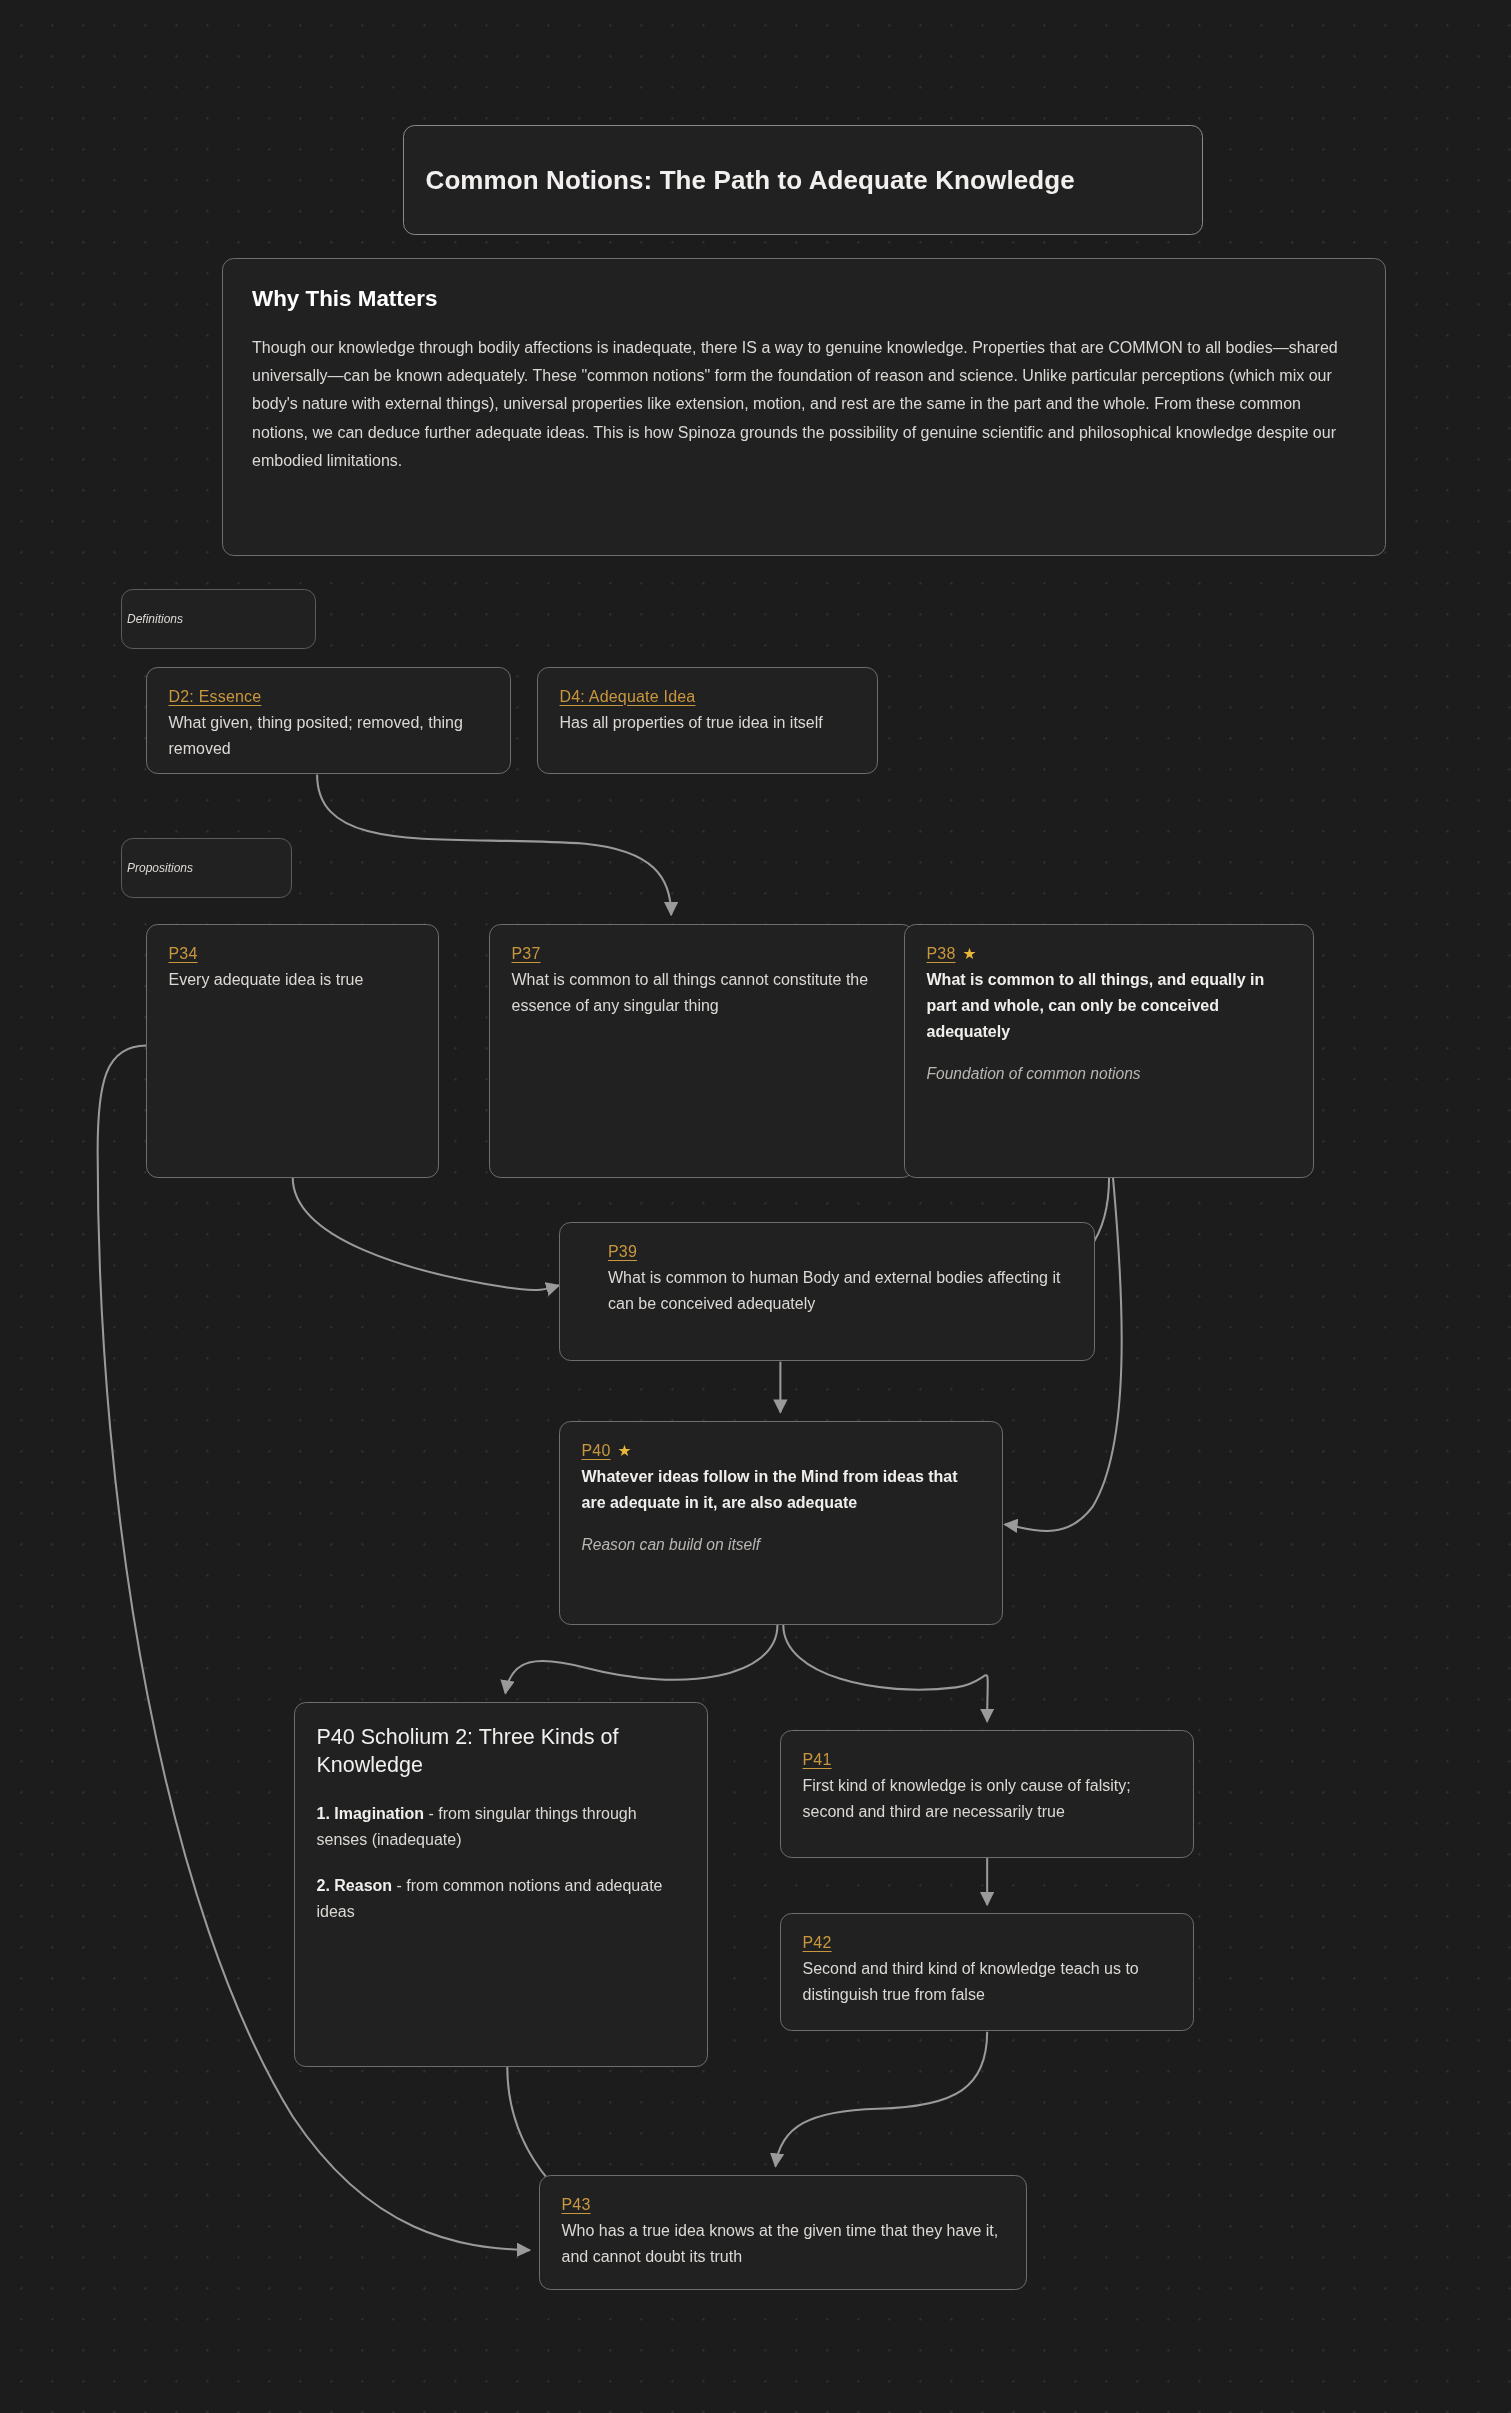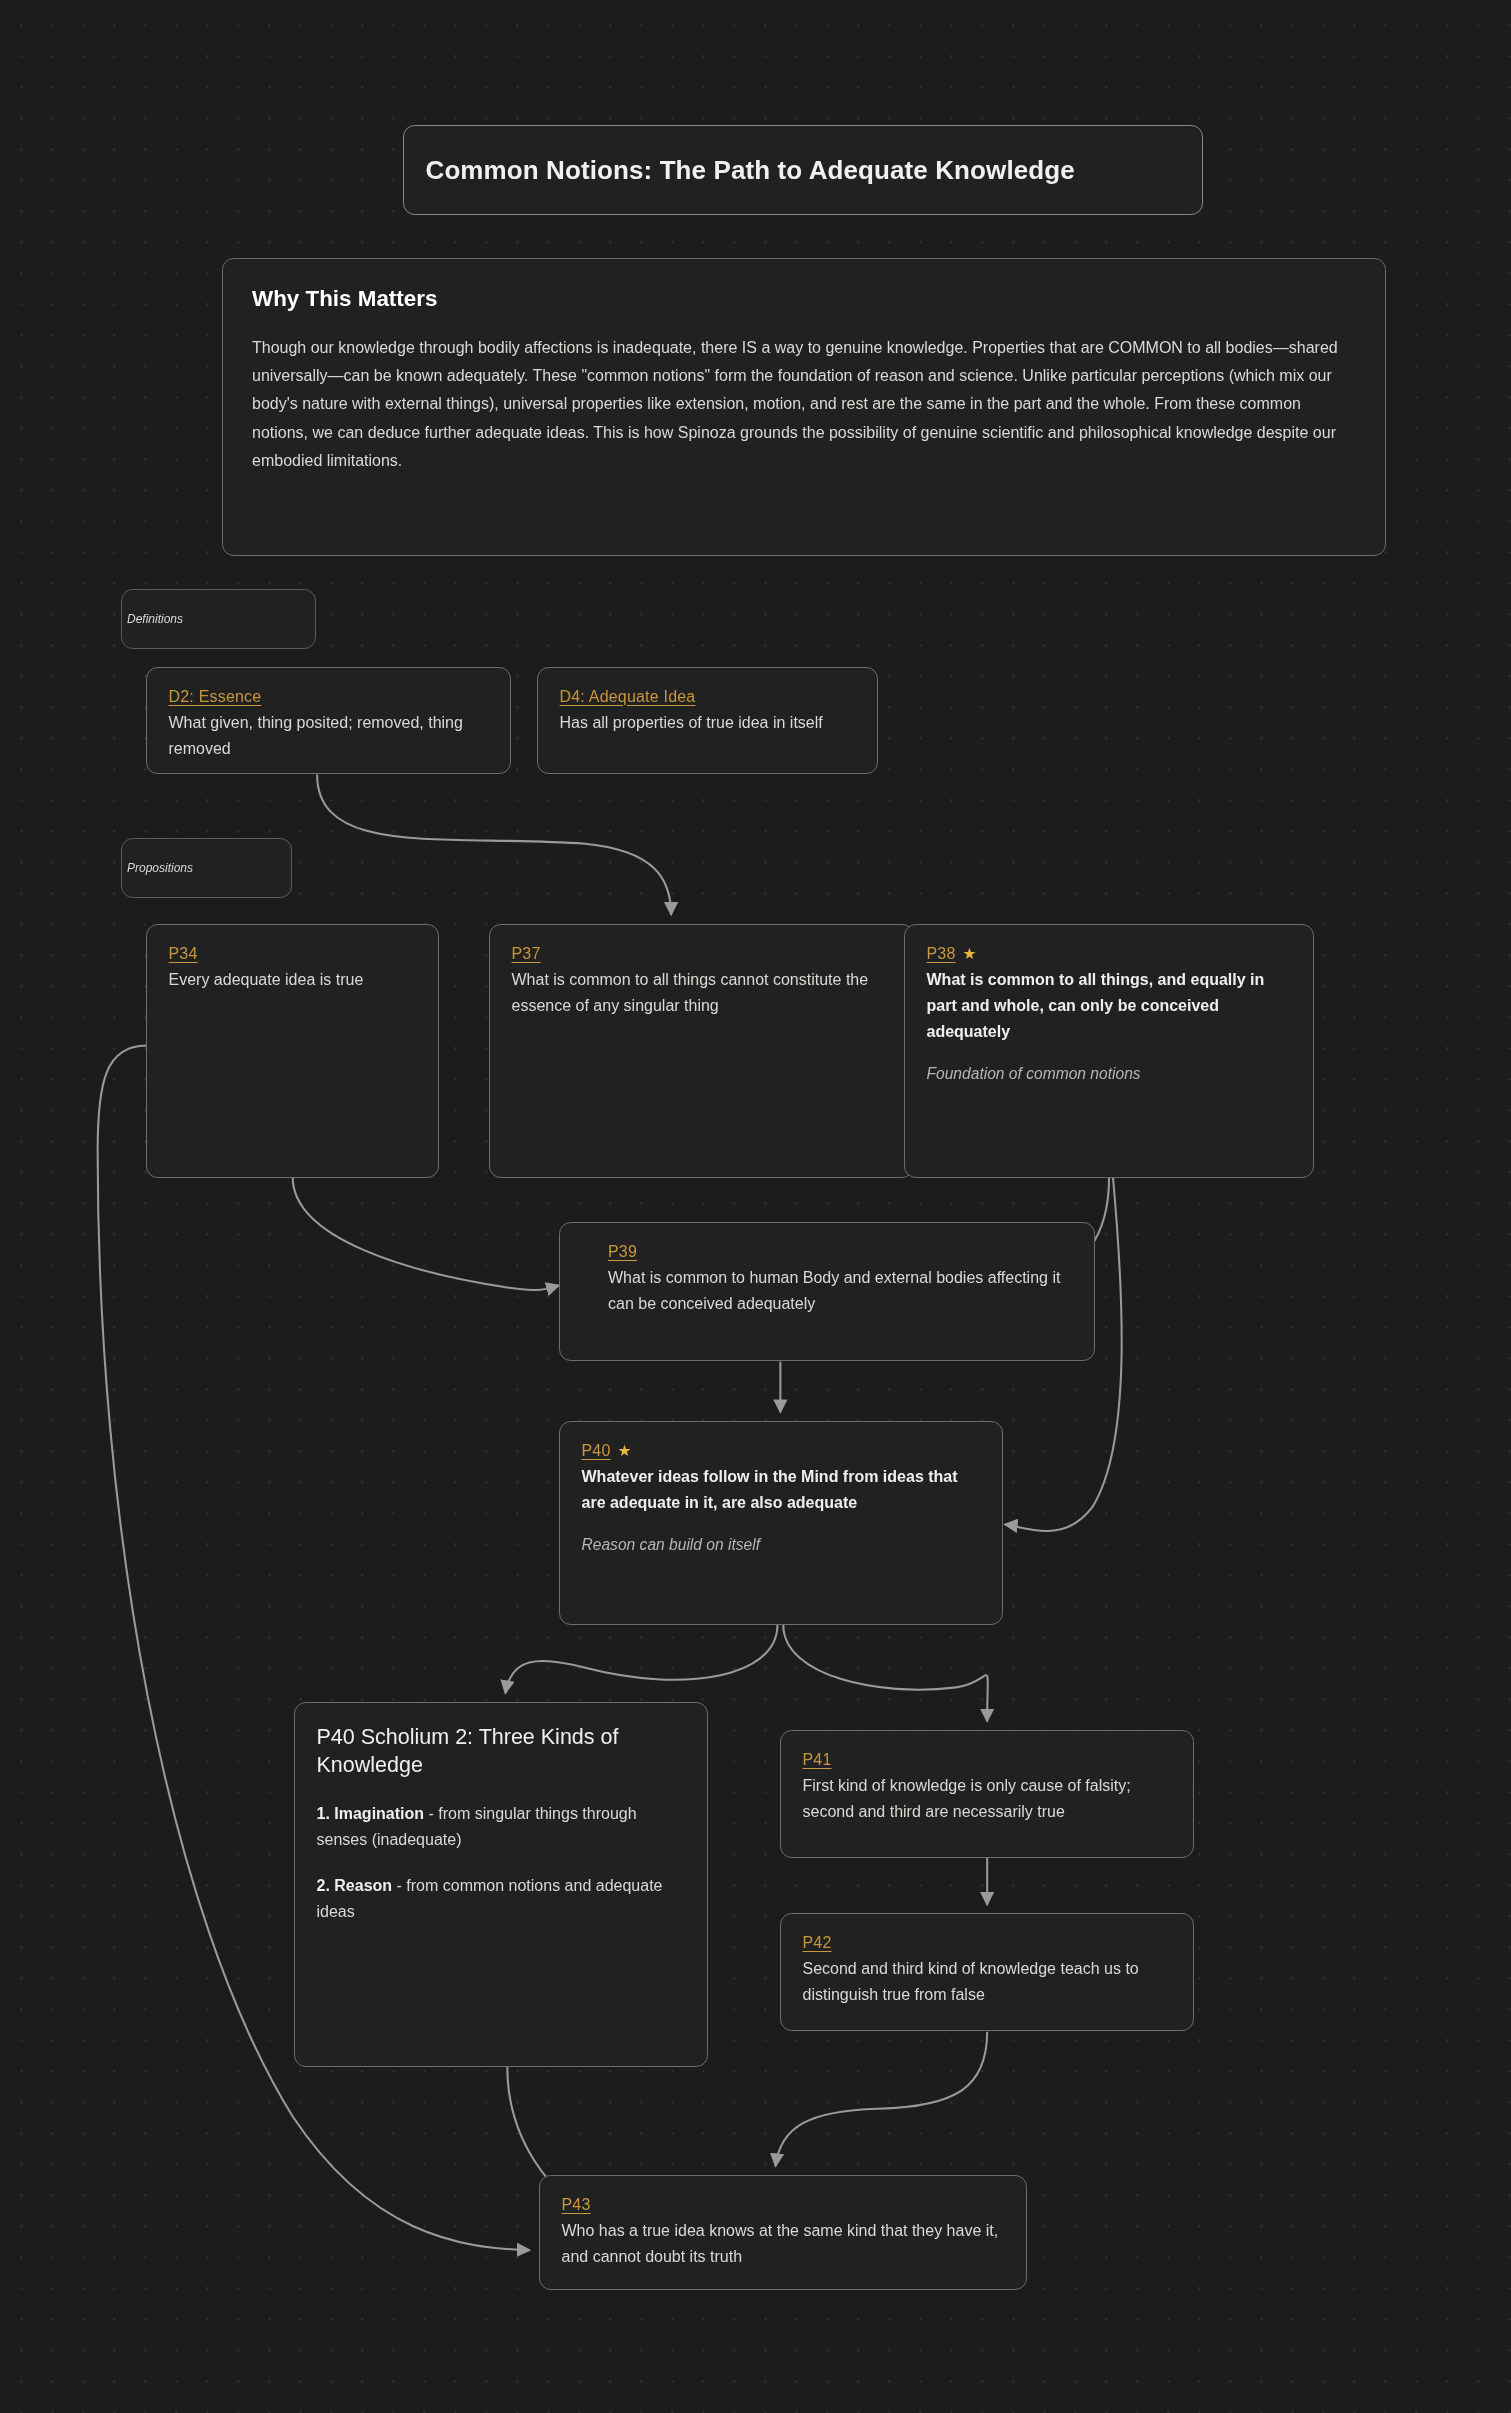--- a/index.html
+++ b/index.html
@@ -37,21 +37,21 @@
     border: 1.4px solid #6e6e6e;
     border-radius: 11.7px;
     z-index: 3;
   }
 
   
   .title-node {
     left: 403px;
     top: 125px;
     width: 800px;
-    height: 90px;
+    height: 110px;
     display: flex;
     align-items: center;
     padding: 0 21.5px;
     border-color: #8a8a8a;
   }
   .title-text {
     font-size: 26px;
     font-weight: bold;
     color: #f2f0ee;
     letter-spacing: 0.1px;
@@ -271,17 +271,17 @@
     <div class="stmt">First kind of knowledge is only cause of falsity; second and third are necessarily true</div>
   </div>
 
   <div class="node card" id="node-p42">
     <span class="ref">P42</span>
     <div class="stmt">Second and third kind of knowledge teach us to distinguish true from false</div>
   </div>
 
   <div class="node card" id="node-p43">
     <span class="ref">P43</span>
-    <div class="stmt">Who has a true idea knows at the same kind that they have it, and cannot doubt its truth</div>
+    <div class="stmt">Who has a true idea knows at the given time that they have it, and cannot doubt its truth</div>
   </div>
 
 </div>
 
 
 </body></html>

